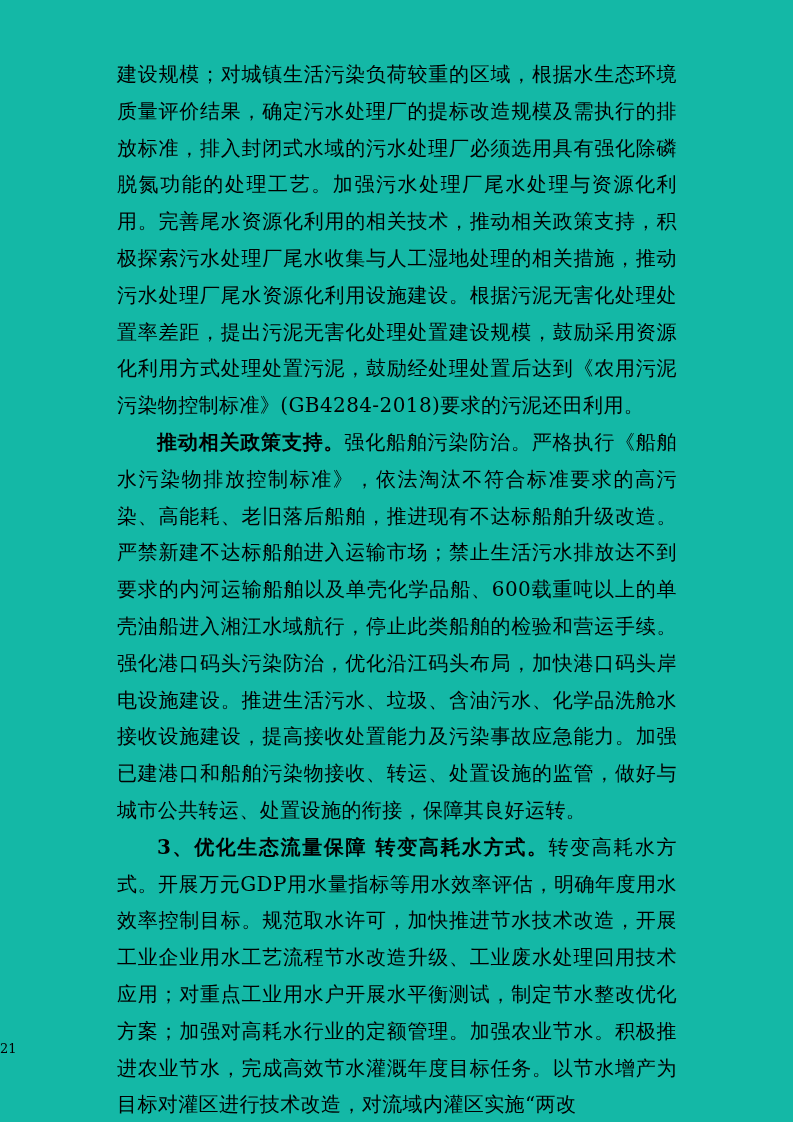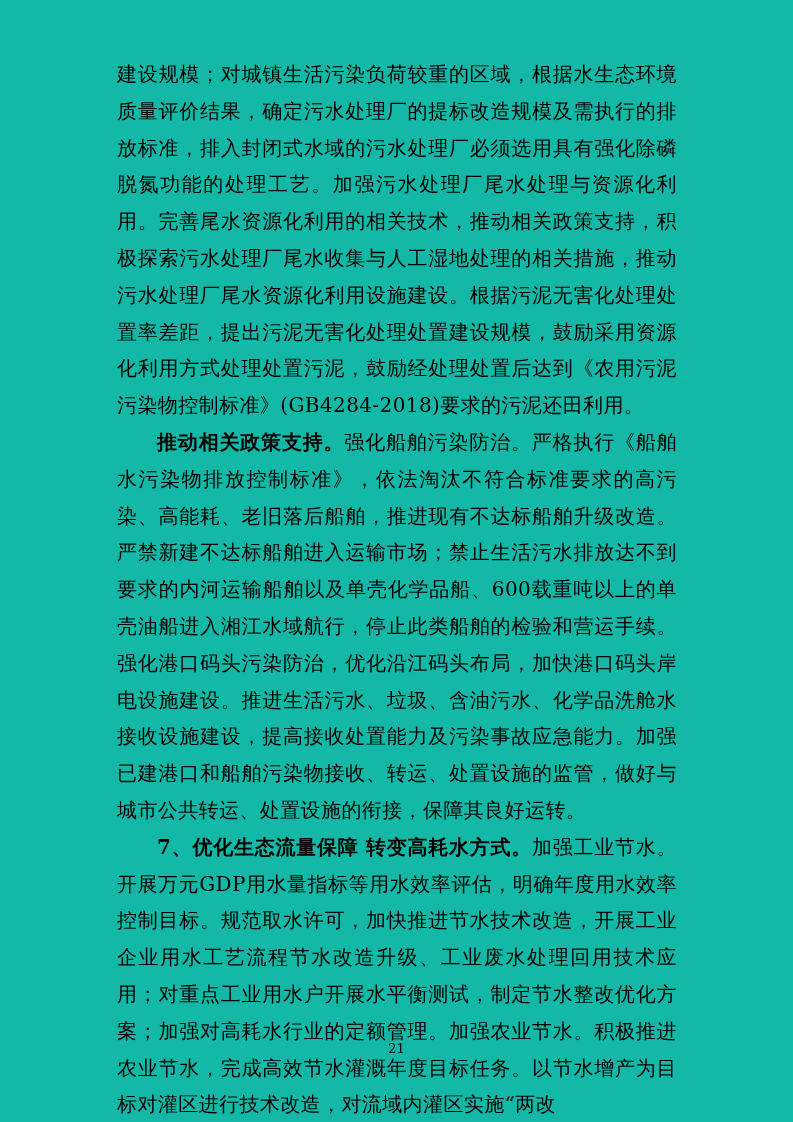--- a/index.html
+++ b/index.html
@@ -35,36 +35,36 @@
     text-indent: 0;
   }
   .lead-bold {
     font-weight: bold;
   }
   .page-number {
     position: absolute;
     left: 0;
     width: 100%;
     bottom: 66px;
-    text-align: center;
+    text-align: left;
     font-size: 13px;
     color: #000000;
     font-family: "DejaVu Serif", "Liberation Serif", serif;
   }
 </style>
 </head>
 <body>
 
 <div class="page">
 
   <div class="content">
 
     <p class="para no-indent"><span>建设规模；对城镇生活污染负荷较重的区域，根据水生态环境质量评价结果，确定污水处理厂的提标改造规模及需执行的排放标准，排入封闭式水域的污水处理厂必须选用具有强化除磷脱氮功能的处理工艺。加强污水处理厂尾水处理与资源化利用。完善尾水资源化利用的相关技术，推动相关政策支持，积极探索污水处理厂尾水收集与人工湿地处理的相关措施，推动污水处理厂尾水资源化利用设施建设。根据污泥无害化处理处置率差距，提出污泥无害化处理处置建设规模，鼓励采用资源化利用方式处理处置污泥，鼓励经处理处置后达到《农用污泥污染物控制标准》(GB4284-2018)要求的污泥还田利用。</span></p>
 
     <p class="para"><span class="lead-bold">推动相关政策支持。</span><span>强化船舶污染防治。严格执行《船舶水污染物排放控制标准》，依法淘汰不符合标准要求的高污染、高能耗、老旧落后船舶，推进现有不达标船舶升级改造。严禁新建不达标船舶进入运输市场；禁止生活污水排放达不到要求的内河运输船舶以及单壳化学品船、600载重吨以上的单壳油船进入湘江水域航行，停止此类船舶的检验和营运手续。强化港口码头污染防治，优化沿江码头布局，加快港口码头岸电设施建设。推进生活污水、垃圾、含油污水、化学品洗舱水接收设施建设，提高接收处置能力及污染事故应急能力。加强已建港口和船舶污染物接收、转运、处置设施的监管，做好与城市公共转运、处置设施的衔接，保障其良好运转。</span></p>
 
-    <p class="para"><span class="lead-bold">7、优化生态流量保障 转变高耗水方式。</span><span>加强工业节水。开展万元GDP用水量指标等用水效率评估，明确年度用水效率控制目标。规范取水许可，加快推进节水技术改造，开展工业企业用水工艺流程节水改造升级、工业废水处理回用技术应用；对重点工业用水户开展水平衡测试，制定节水整改优化方案；加强对高耗水行业的定额管理。加强农业节水。积极推进农业节水，完成高效节水灌溉年度目标任务。以节水增产为目标对灌区进行技术改造，对流域内灌区实施“两改</span></p>
+    <p class="para"><span class="lead-bold">3、优化生态流量保障 转变高耗水方式。</span><span>转变高耗水方式。开展万元GDP用水量指标等用水效率评估，明确年度用水效率控制目标。规范取水许可，加快推进节水技术改造，开展工业企业用水工艺流程节水改造升级、工业废水处理回用技术应用；对重点工业用水户开展水平衡测试，制定节水整改优化方案；加强对高耗水行业的定额管理。加强农业节水。积极推进农业节水，完成高效节水灌溉年度目标任务。以节水增产为目标对灌区进行技术改造，对流域内灌区实施“两改</span></p>
 
   </div>
 
   <div class="page-number">21</div>
 
 </div>
 
 </body></html>

